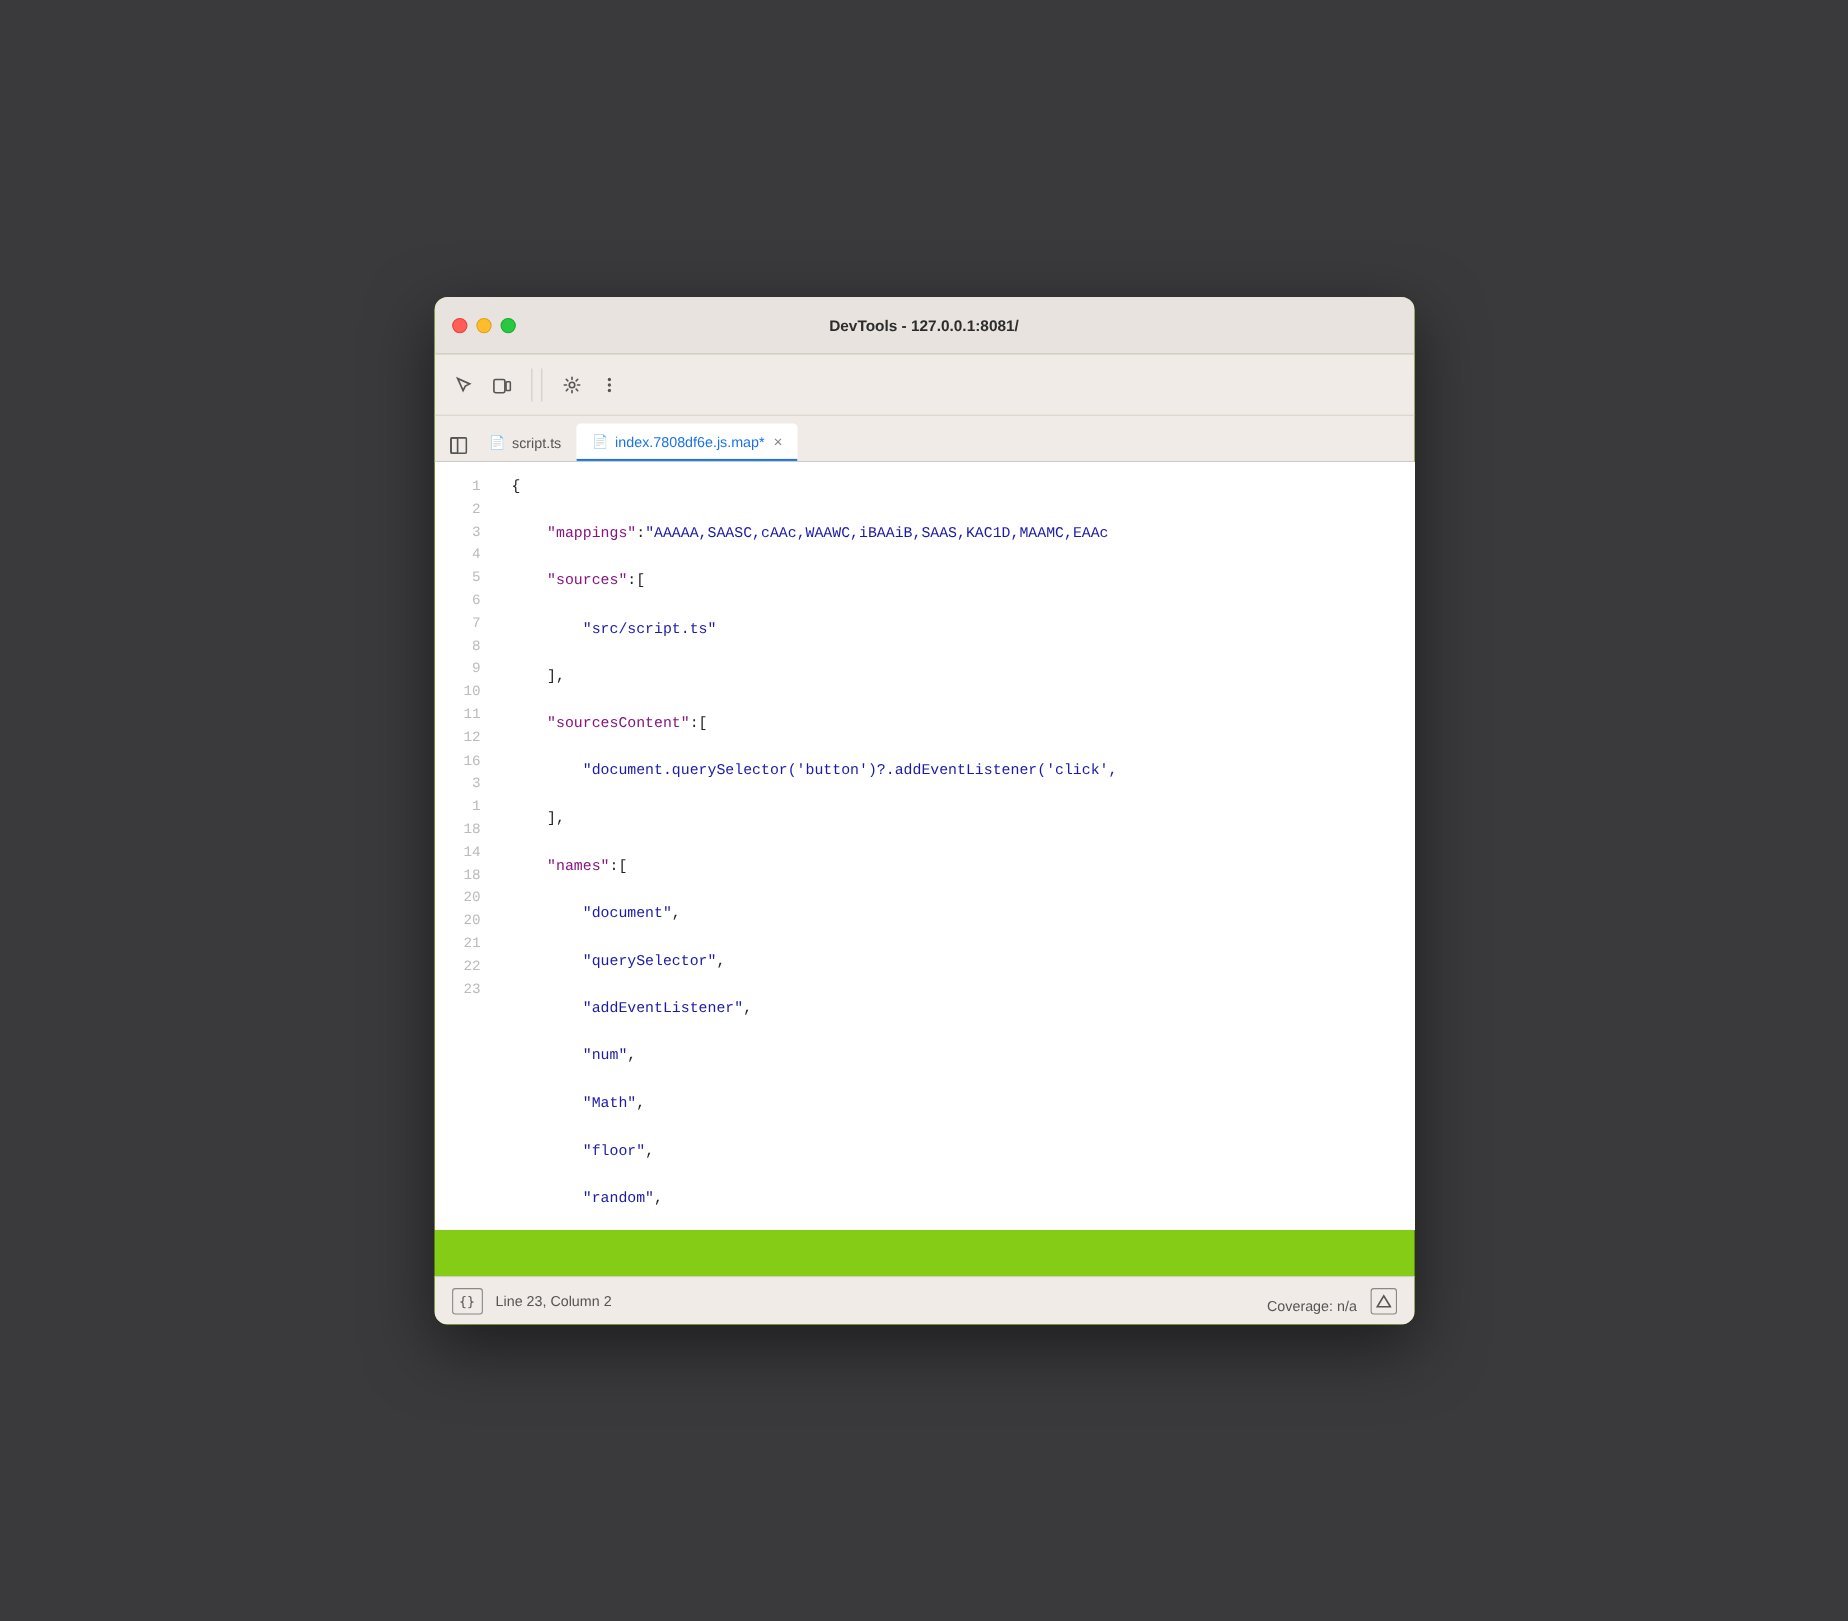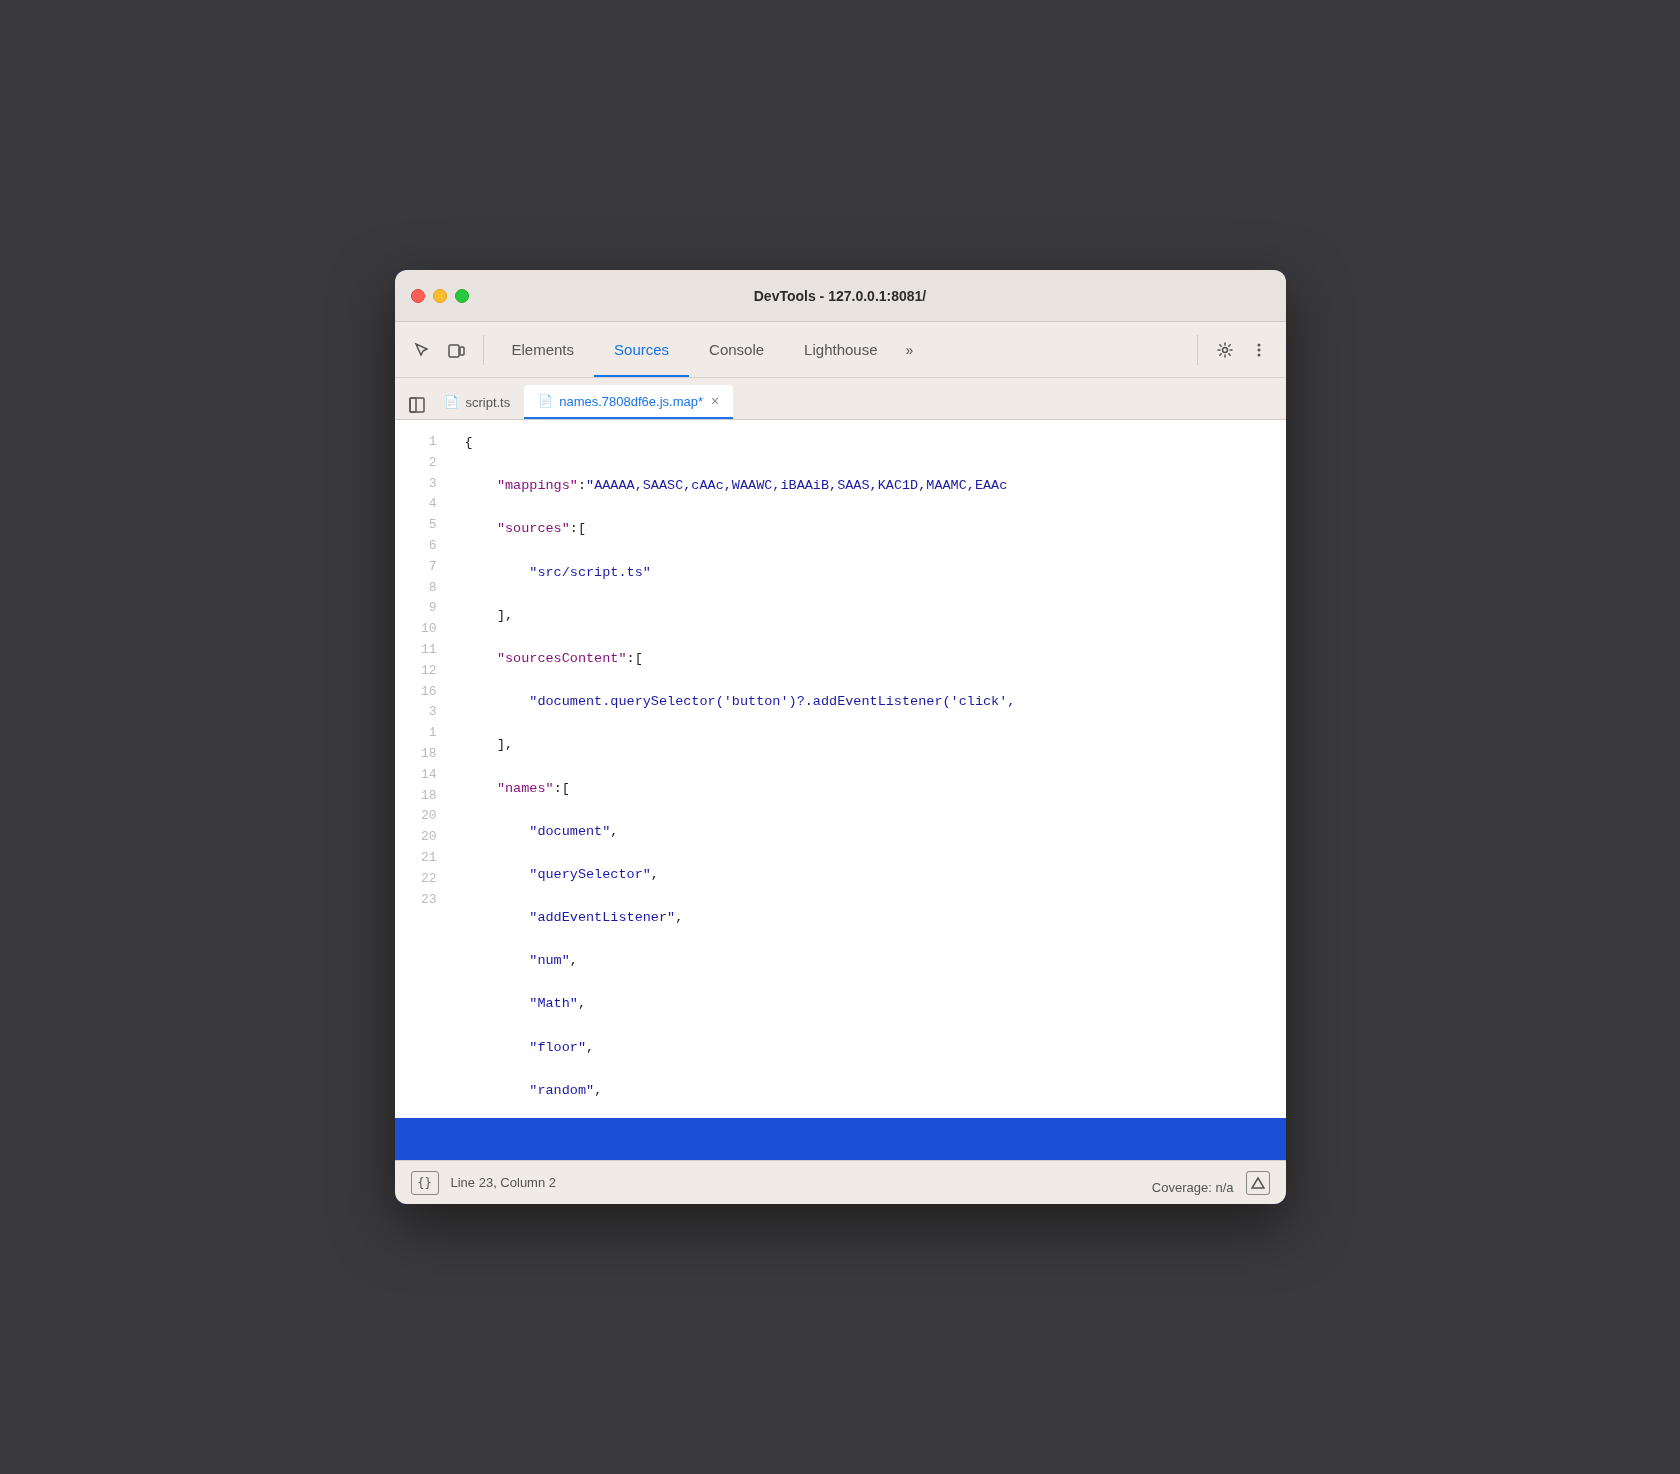--- a/index.html
+++ b/index.html
@@ -12,21 +12,21 @@
       background: #3a3a3c;
       display: flex;
       justify-content: center;
       align-items: center;
       min-height: 100vh;
       font-family: -apple-system, BlinkMacSystemFont, 'Helvetica Neue', sans-serif;
     }
 
     .window {
       width: 891px;
-      background: #1d4ed8;
+      background: #84cc16;
       border-radius: 12px;
       box-shadow: 0 20px 60px rgba(0,0,0,0.5);
       overflow: hidden;
     }
 
     
     .title-bar {
       background: #e8e3de;
       height: 52px;
       display: flex;
@@ -337,35 +337,20 @@
         </svg>
       </button>
       <button class="toolbar-icon-btn">
         <svg width="18" height="18" viewBox="0 0 18 18" fill="none">
           <rect x="2" y="4" width="10" height="12" rx="1.5" stroke="#555" stroke-width="1.5" fill="none"></rect>
           <rect x="13" y="6" width="4" height="8" rx="1" stroke="#555" stroke-width="1.5" fill="none"></rect>
         </svg>
       </button>
     </div>
 
-    <div class="tab-nav">
-      <div class="tab-item">
-        <span>Elements</span>
-      </div>
-      <div class="tab-item active">
-        <span>Sources</span>
-      </div>
-      <div class="tab-item">
-        <span>Console</span>
-      </div>
-      <div class="tab-item">
-        <span>Lighthouse</span>
-      </div>
-      <div class="tab-more">»</div>
-    </div>
 
     <div class="toolbar-right">
       <button class="toolbar-icon-btn">
         <svg width="18" height="18" viewBox="0 0 18 18" fill="none">
           <circle cx="9" cy="9" r="2.5" stroke="#555" stroke-width="1.5"></circle>
           <path d="M9 2v2M9 14v2M2 9h2M14 9h2M3.8 3.8l1.4 1.4M12.8 12.8l1.4 1.4M3.8 14.2l1.4-1.4M12.8 5.2l1.4-1.4" stroke="#555" stroke-width="1.5" stroke-linecap="round"></path>
         </svg>
       </button>
       <button class="toolbar-icon-btn">
         <svg width="18" height="18" viewBox="0 0 18 18" fill="none">
@@ -383,21 +368,21 @@
         <rect x="1" y="1" width="6" height="14" rx="1" stroke="#555" stroke-width="1.5" fill="none"></rect>
         <rect x="1" y="1" width="14" height="14" rx="1" stroke="#555" stroke-width="1.5" fill="none"></rect>
       </svg>
     </div>
     <div class="file-tab">
       <span class="tab-icon">📄</span>
       <span>script.ts</span>
     </div>
     <div class="file-tab active">
       <span class="tab-icon">📄</span>
-      <span>names.7808df6e.js.map*</span>
+      <span>index.7808df6e.js.map*</span>
       <span class="close-btn">×</span>
     </div>
   </div>
 
   <div class="content-area">
     <div class="code-container">
       <div class="editor-area">
         <div class="line-numbers">
           <span class="line-number">1</span>
           <span class="line-number">2</span>

